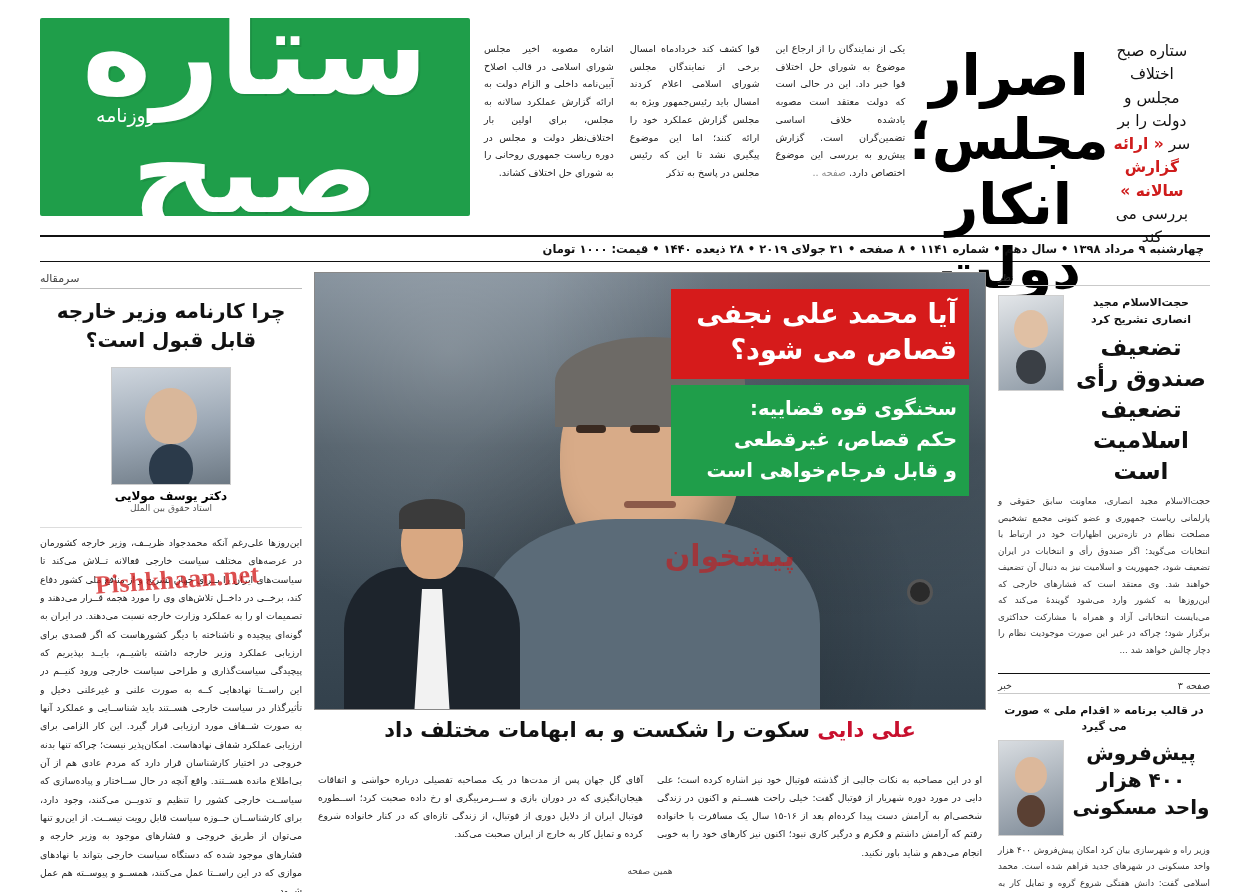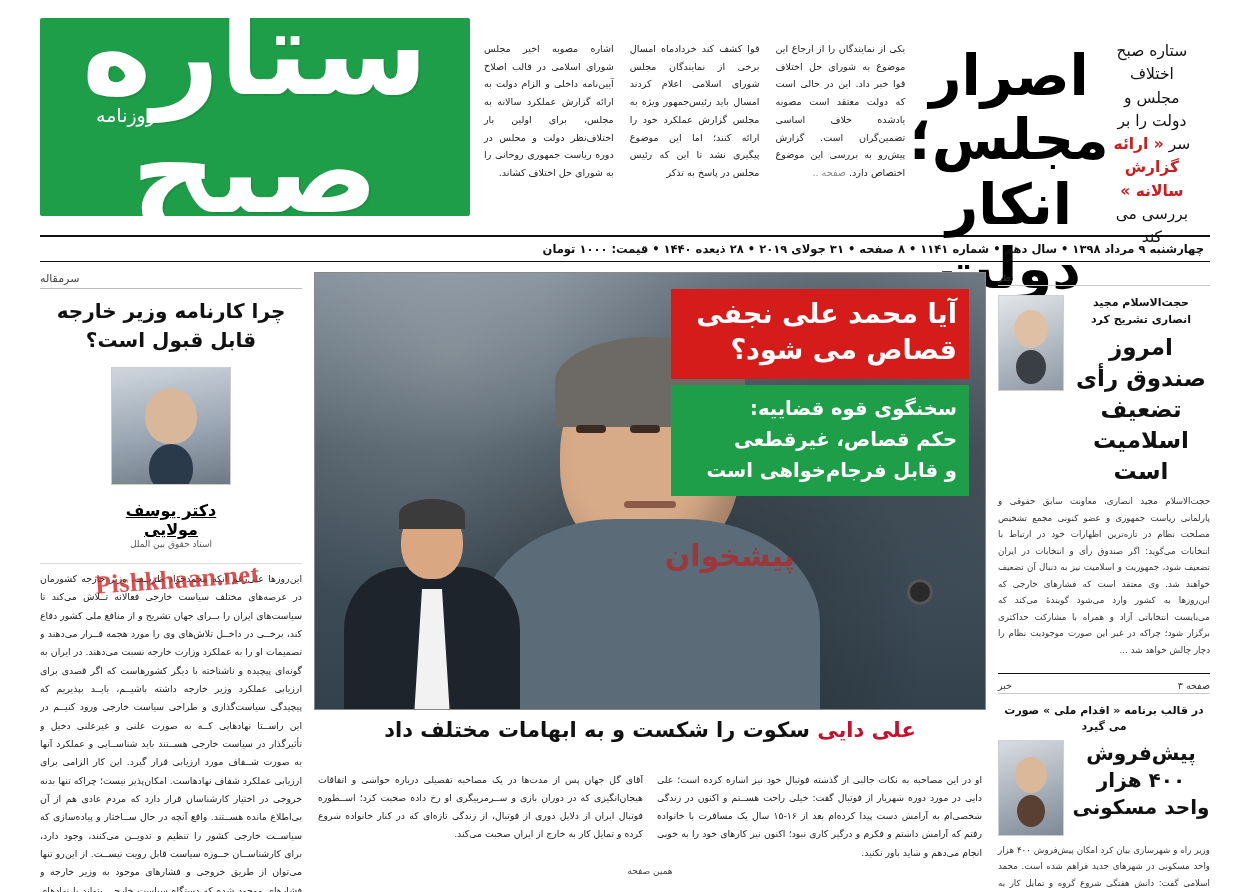--- a/index.html
+++ b/index.html
@@ -173,21 +173,21 @@
   .author-photo::after {
     content: "";
     position: absolute;
     left: 50%; top: 20px;
     transform: translateX(-50%);
     width: 52px; height: 56px;
     border-radius: 50% 50% 46% 46%;
     background: #d9b79a;
     box-shadow: 0 52px 0 -4px #2b3a4a, 0 -10px 0 -14px #4a4a4a;
   }
-  .author-name { font-size: 16px; font-weight: bold; margin-top: 16px; text-decoration: underline; }
+  .author-name { font-size: 12px; font-weight: bold; margin-top: 4px; }
   .author-role { font-size: 9px; color: #555; }
   .side-body {
     font-size: 9.4px;
     line-height: 1.95;
     text-align: justify;
     color: #222;
     margin-top: 8px;
     border-top: 1px solid #ddd;
     padding-top: 6px;
     flex: 1 1 auto;
@@ -448,21 +448,21 @@
     <div class="col-left">
 
       <div class="story">
         <div class="story-flag">
           <span>نظر</span>
         </div>
         <div class="story-top">
           <div class="thumb p1"></div>
           <div class="story-heads">
             <div class="story-over">حجت‌الاسلام مجید انصاری تشریح کرد</div>
-            <div class="story-title">امروز صندوق رأی</div>
+            <div class="story-title">تضعیف صندوق رأی</div>
             <div class="story-title">تضعیف اسلامیت است</div>
           </div>
         </div>
         <div class="story-body">حجت‌الاسلام مجید انصاری، معاونت سابق حقوقی و پارلمانی ریاست جمهوری و عضو کنونی مجمع تشخیص مصلحت نظام در تازه‌ترین اظهارات خود در ارتباط با انتخابات می‌گوید: اگر صندوق رأی و انتخابات در ایران تضعیف شود، جمهوریت و اسلامیت نیز به دنبال آن تضعیف خواهند شد. وی معتقد است که فشارهای خارجی که این‌روزها به کشور وارد می‌شود گویندهٔ می‌کند که می‌بایست انتخاباتی آزاد و همراه با مشارکت حداکثری برگزار شود؛ چراکه در غیر این صورت موجودیت نظام را دچار چالش خواهد شد ...</div>
       </div>
 
       <div class="divider"></div>
 
       <div class="story">
         <div class="story-flag">

